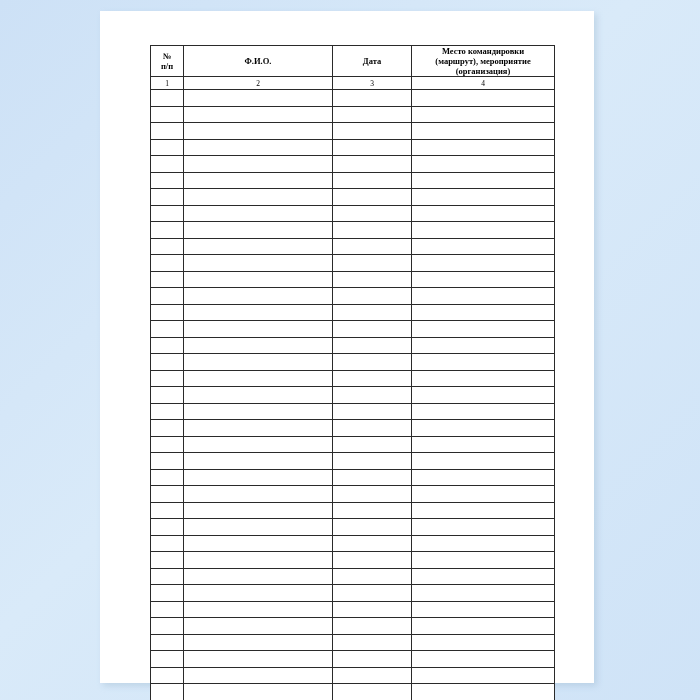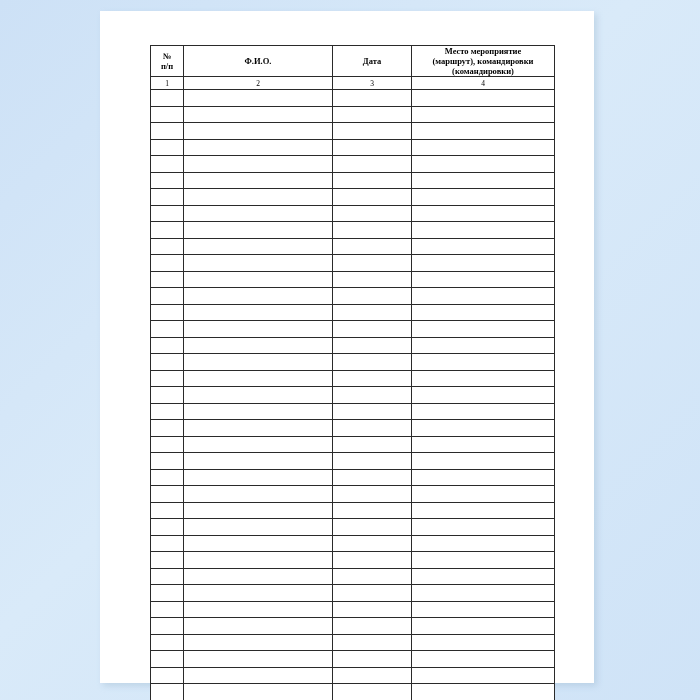--- a/index.html
+++ b/index.html
@@ -93,23 +93,23 @@
     <table class="reg">
       <thead>
         <tr>
           <th class="col-num">
             <span class="hdr-num-line">№</span>
             <span class="hdr-num-line">п/п</span>
           </th>
           <th class="col-fio">Ф.И.О.</th>
           <th class="col-date">Дата</th>
           <th class="col-place">
-            <span class="hdr-num-line">Место мероприятие</span>
-            <span class="hdr-num-line">(маршрут), командировки</span>
-            <span class="hdr-num-line">(командировки)</span>
+            <span class="hdr-num-line">Место командировки</span>
+            <span class="hdr-num-line">(маршрут), мероприятие</span>
+            <span class="hdr-num-line">(организация)</span>
           </th>
         </tr>
       </thead>
       <tbody>
         <tr class="numrow">
           <td>1</td>
           <td>2</td>
           <td>3</td>
           <td>4</td>
         </tr>

